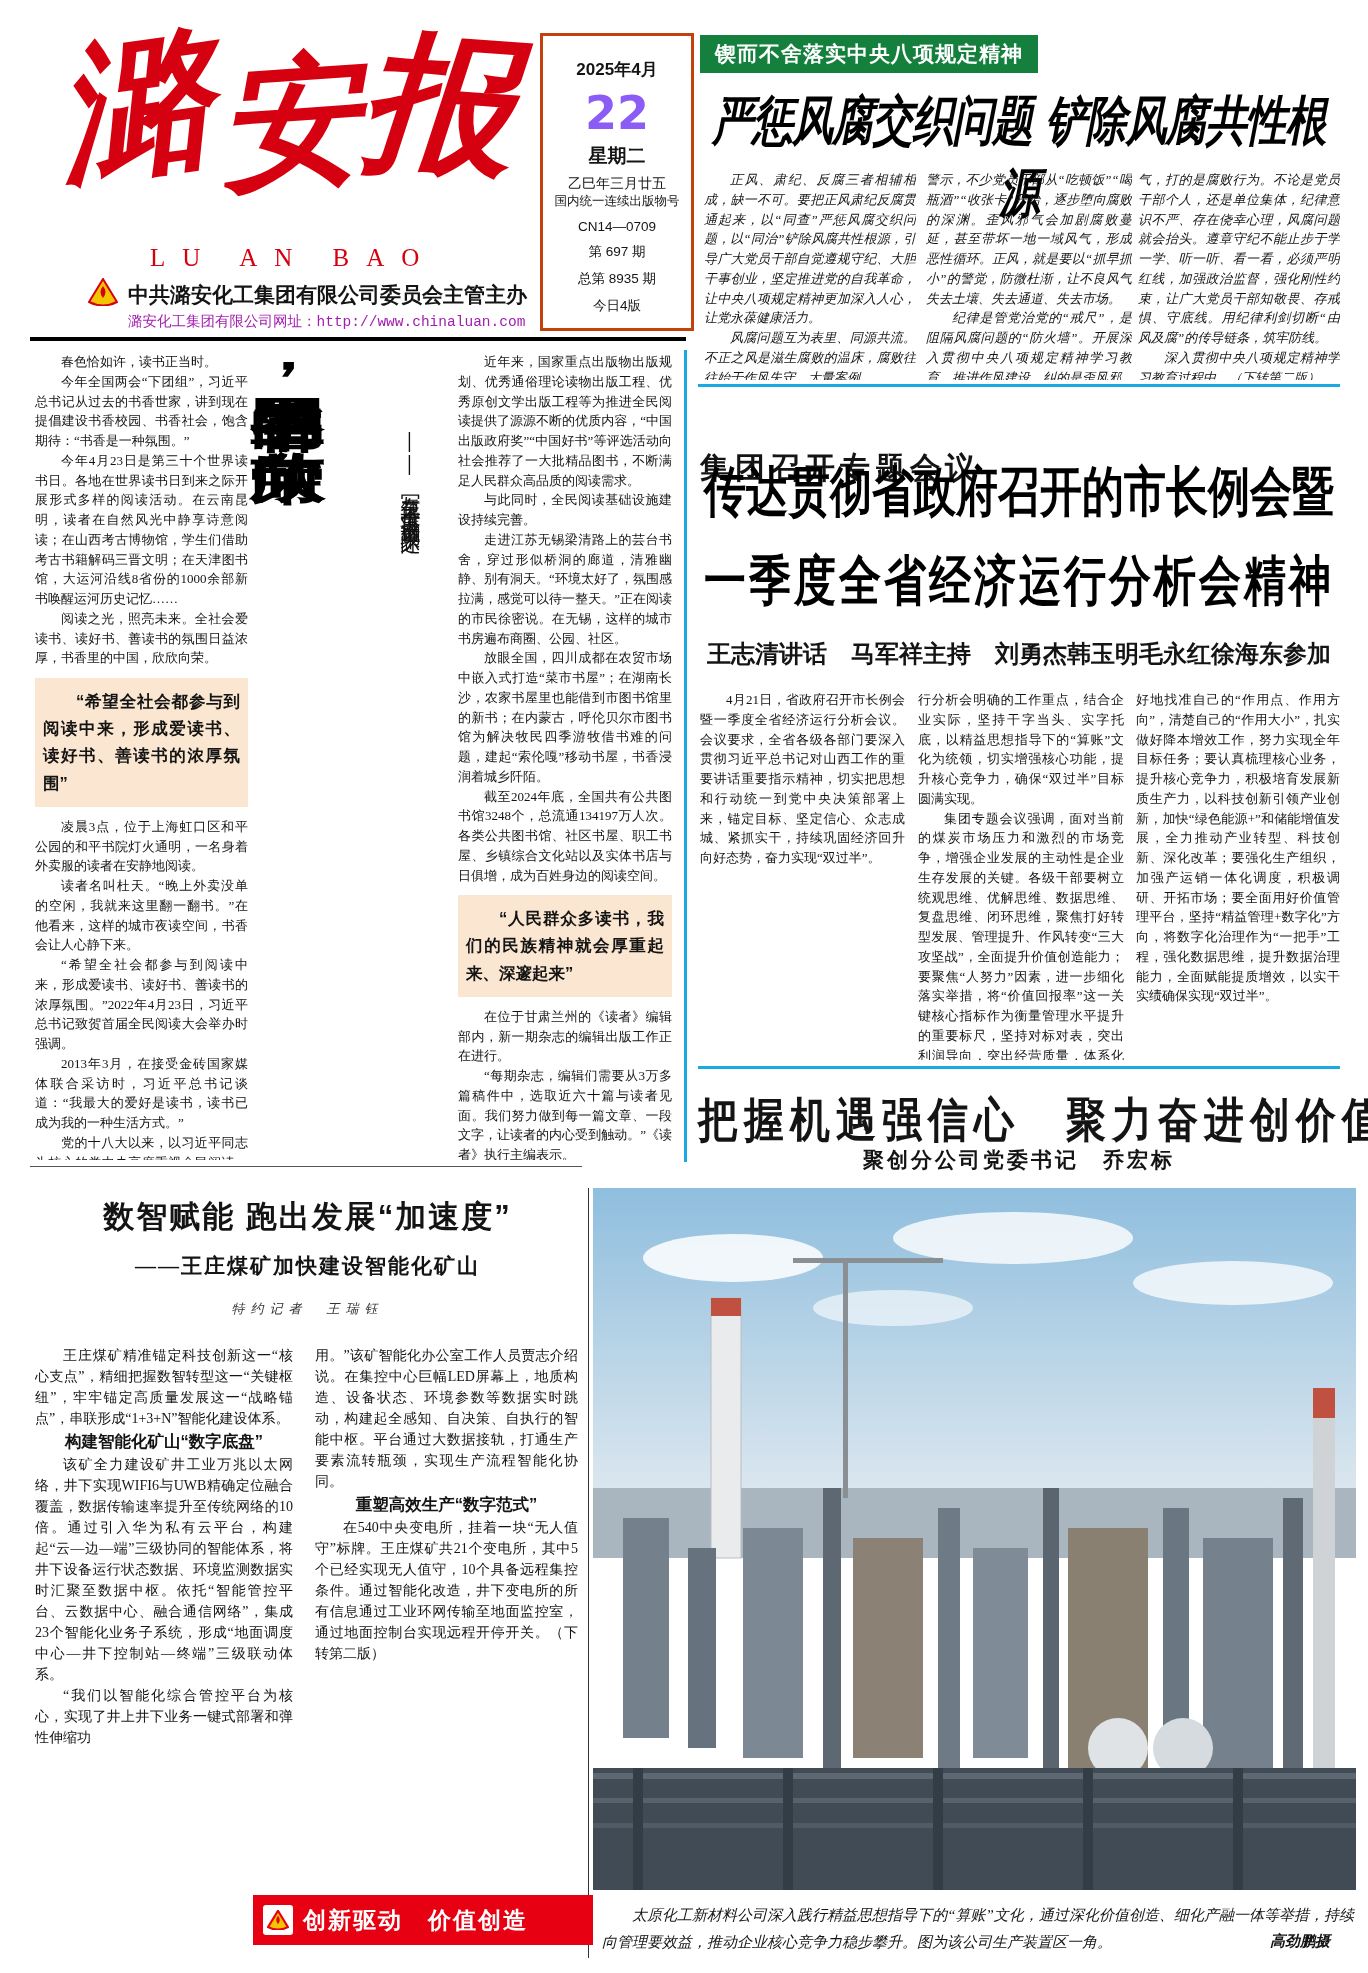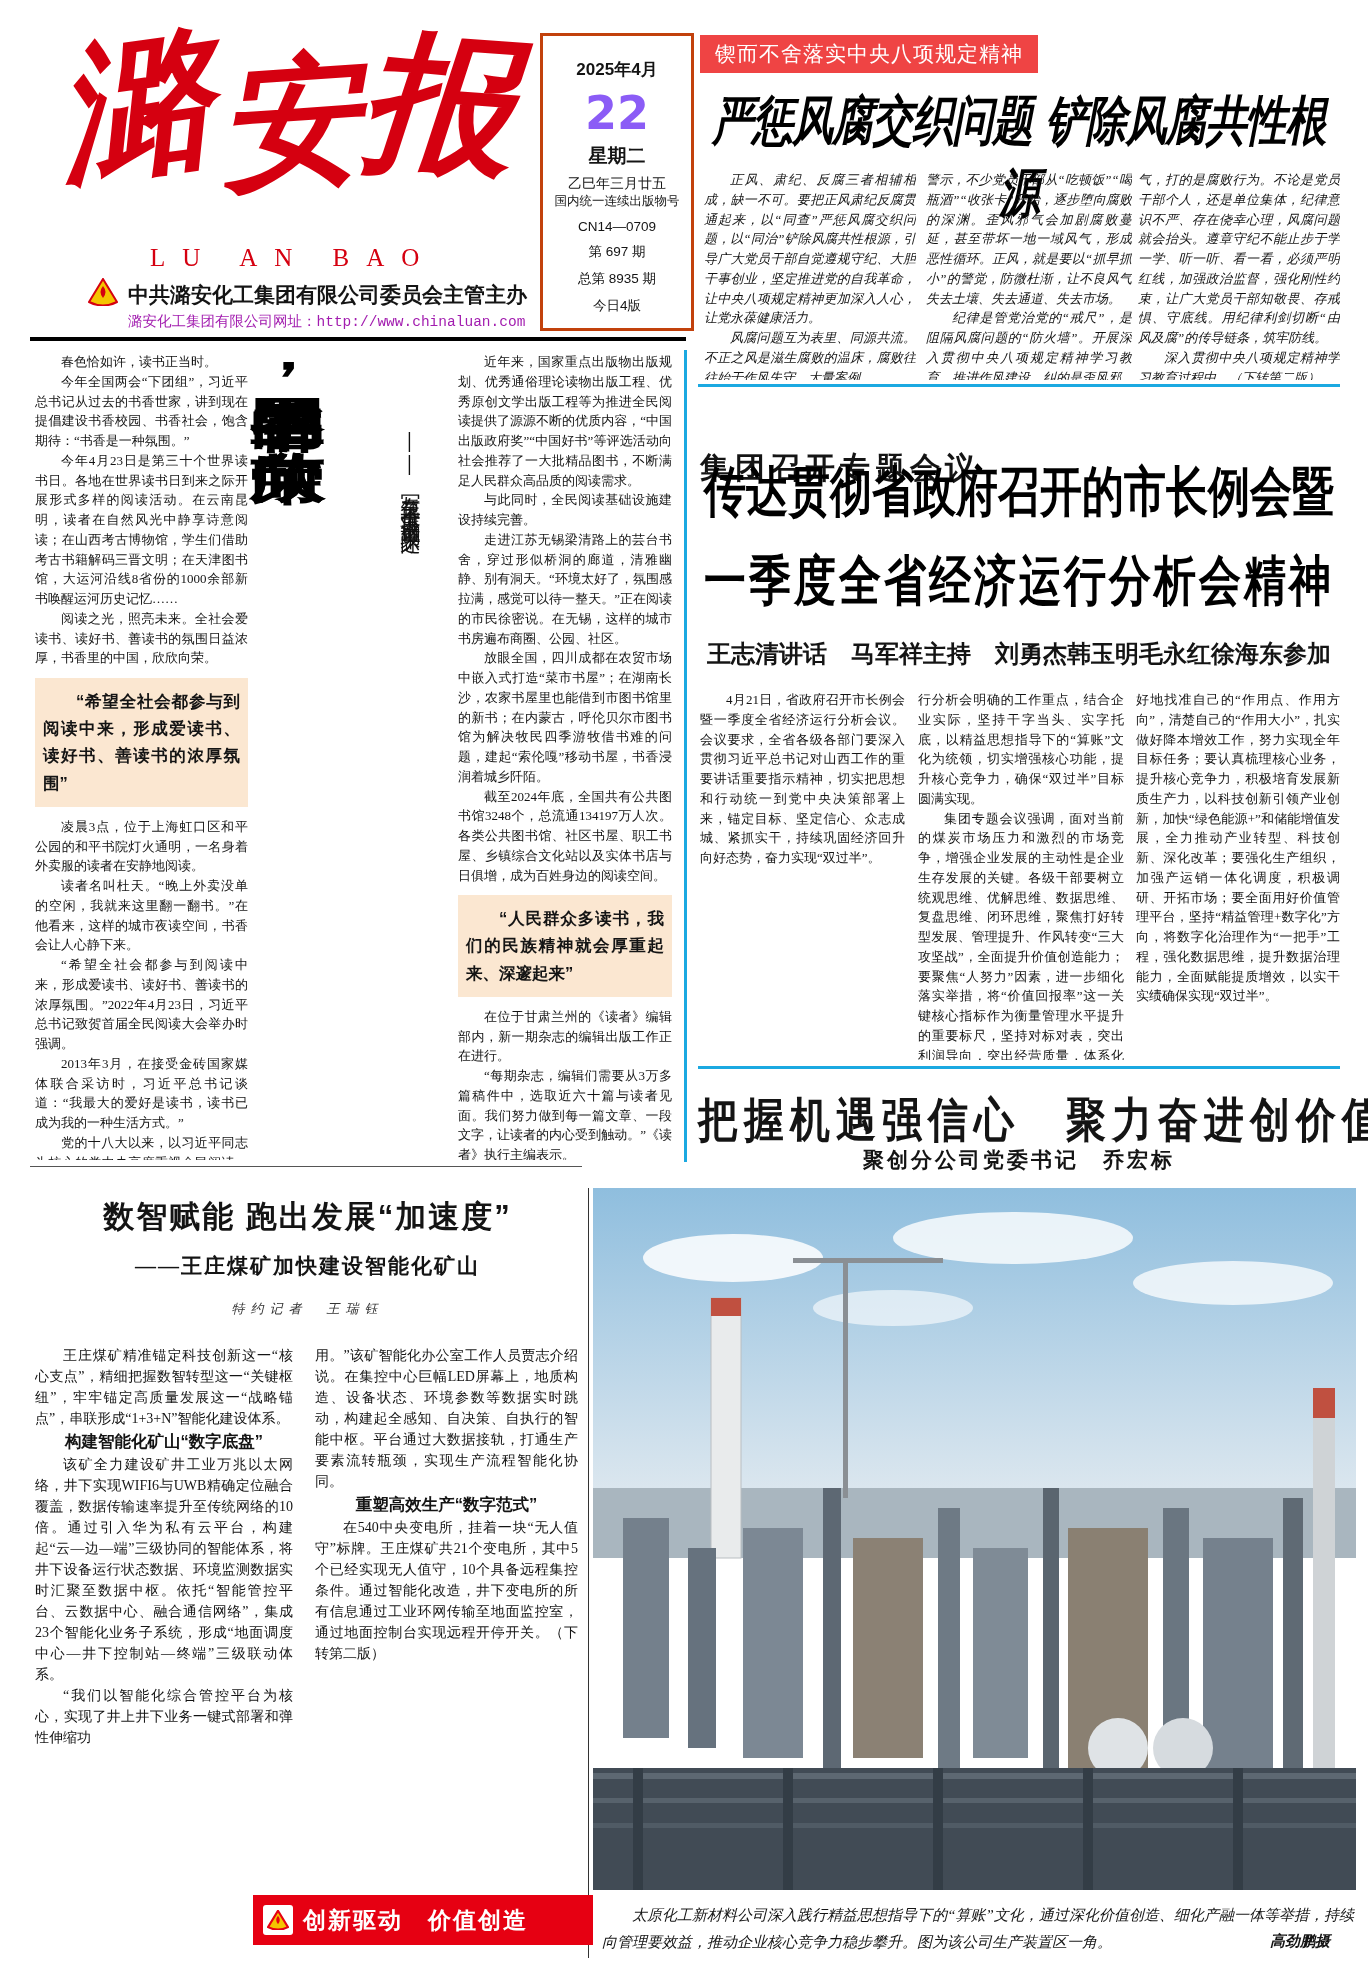--- a/index.html
+++ b/index.html
@@ -17,22 +17,22 @@
   .datebox .day{font-size:46px;font-weight:900;color:#8b5cf6;line-height:1.05;margin-top:8px;font-family:"DejaVu Sans",sans-serif;}
   .datebox .wd{font-size:19px;font-weight:bold;margin-top:6px;}
   .datebox .lunar{font-size:14px;margin-top:6px;}
   .datebox .issn-label{font-size:12.5px;}
   .datebox .sm{font-size:13.5px;margin-top:9px;}
   
   .rule-black{position:absolute;background:#000;}
   .rule-blue{position:absolute;background:#1ba9e1;}
   .rule-thin{position:absolute;background:#555;}
   
-  .red-banner{position:absolute;background:#ef4444;color:#fff;display:flex;align-items:center;justify-content:center;
-              font-family:"Liberation Sans","DejaVu Sans",sans-serif;font-weight:normal;}
+  .red-banner{position:absolute;background:#15803d;color:#fff;display:flex;align-items:center;justify-content:center;
+              font-family:"Liberation Sans","DejaVu Sans",sans-serif;font-weight:bold;}
   
   .hl-brush{position:absolute;font-family:"DejaVu Serif",serif;font-weight:900;font-style:italic;
             text-align:center;transform:scale(1,1.3);transform-origin:center top;letter-spacing:0px;color:#000;}
   .kicker{position:absolute;font-family:"Liberation Sans","DejaVu Sans",sans-serif;font-weight:900;font-size:30px;letter-spacing:5px;}
   .hl-heavy{position:absolute;font-family:"Liberation Sans","DejaVu Sans",sans-serif;font-weight:900;color:#000;
             text-align:center;transform:scale(1,1.28);transform-origin:center top;white-space:nowrap;}
   .byline-big{position:absolute;font-family:"Liberation Sans","DejaVu Sans",sans-serif;font-weight:bold;text-align:center;}
   .hl-song{position:absolute;font-family:"Liberation Serif",serif;font-weight:900;text-align:center;white-space:nowrap;
            transform:scale(1,1.18);transform-origin:center top;}
   

